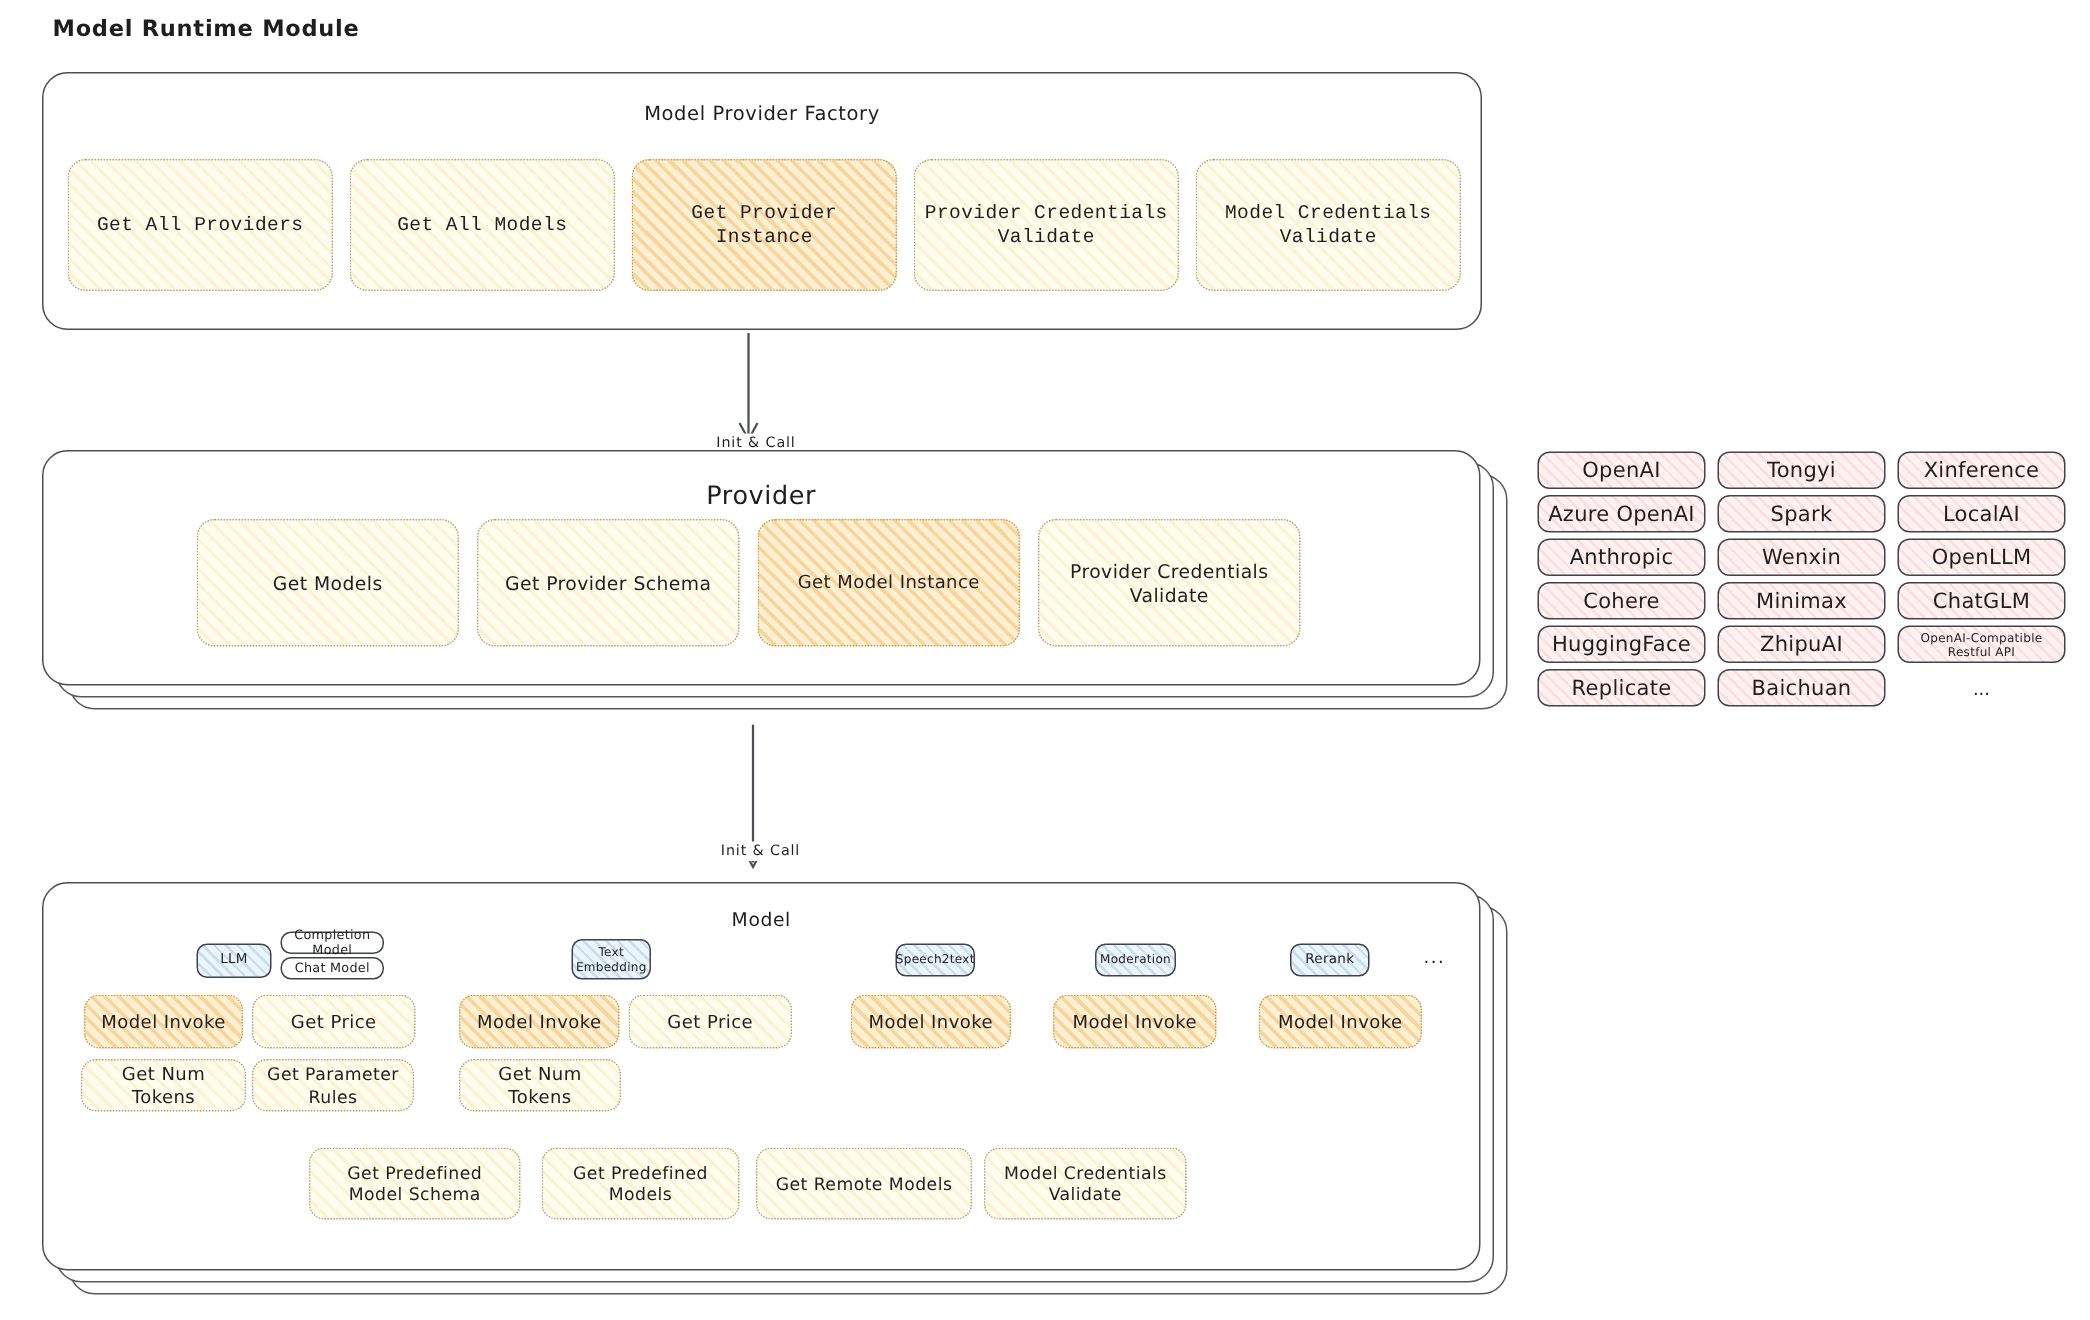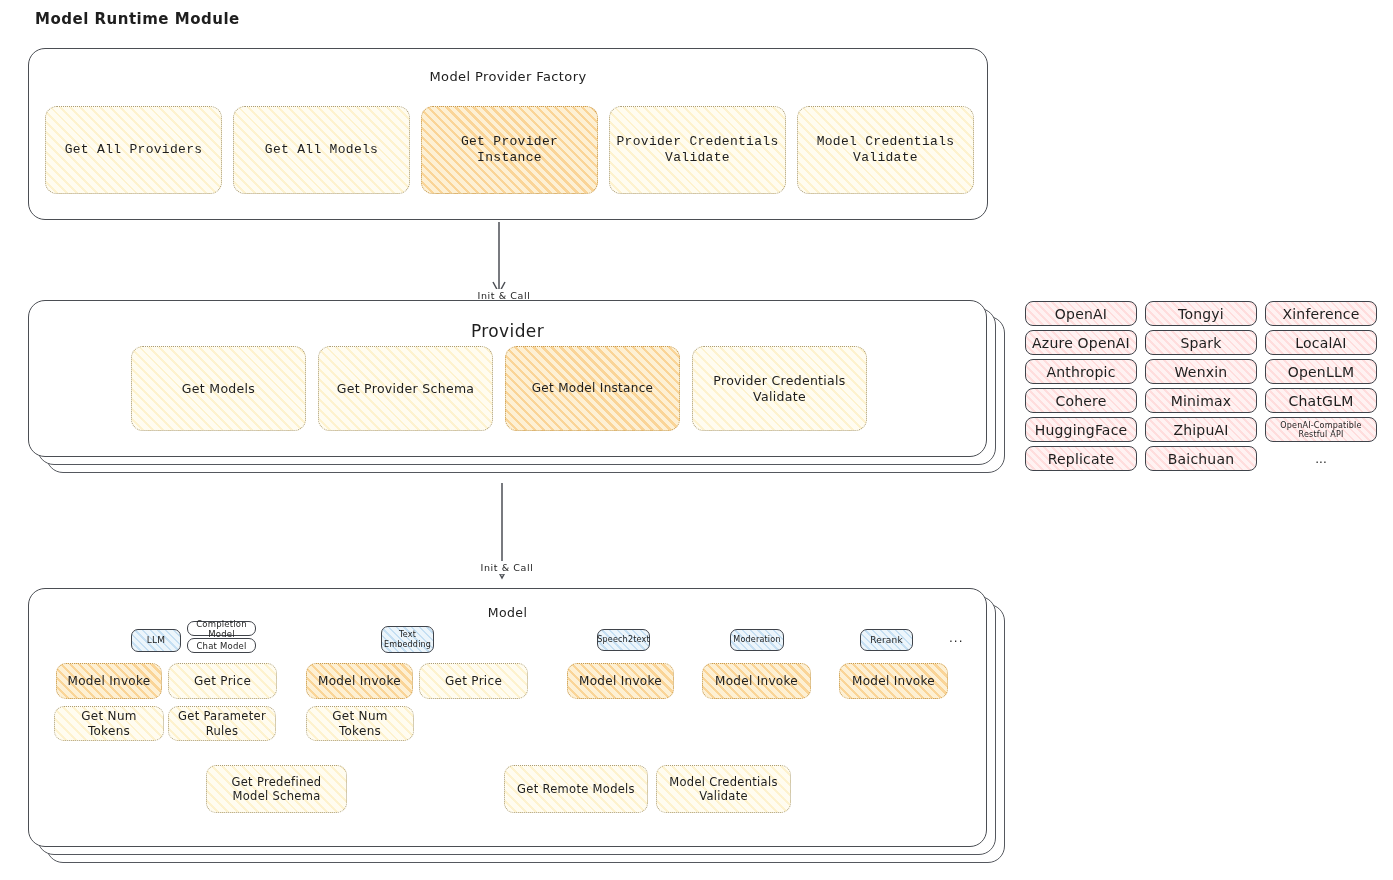--- a/index.html
+++ b/index.html
@@ -138,17 +138,18 @@
     <div class="btn small abs" style="left:390px;top:74px;width:109px;height:36px;">Get Price</div>
     <div class="btn hl small abs" style="left:538px;top:74px;width:107px;height:36px;">Model Invoke</div>
     <div class="btn hl small abs" style="left:673px;top:74px;width:109px;height:36px;">Model Invoke</div>
     <div class="btn hl small abs" style="left:810px;top:74px;width:109px;height:36px;">Model Invoke</div>
 
     <div class="btn small abs" style="left:25px;top:117px;width:110px;height:35px;">Get Num Tokens</div>
     <div class="btn small abs" style="left:139px;top:117px;width:108px;height:35px;font-size:11.5px;">Get Parameter Rules</div>
     <div class="btn small abs" style="left:277px;top:117px;width:108px;height:35px;">Get Num Tokens</div>
 
     <div class="btn small abs" style="left:177px;top:176px;width:141px;height:48px;font-size:11.5px;">Get Predefined Model Schema</div>
+    <div class="btn small abs" style="left:332px;top:176px;width:132px;height:48px;font-size:11.5px;">Get Predefined Models</div>
     <div class="btn small abs" style="left:475px;top:176px;width:144px;height:48px;font-size:11.5px;">Get Remote Models</div>
     <div class="btn small abs" style="left:627px;top:176px;width:135px;height:48px;font-size:11.5px;">Model Credentials Validate</div>
   </div>
 
 </div>
 
 </body></html>

